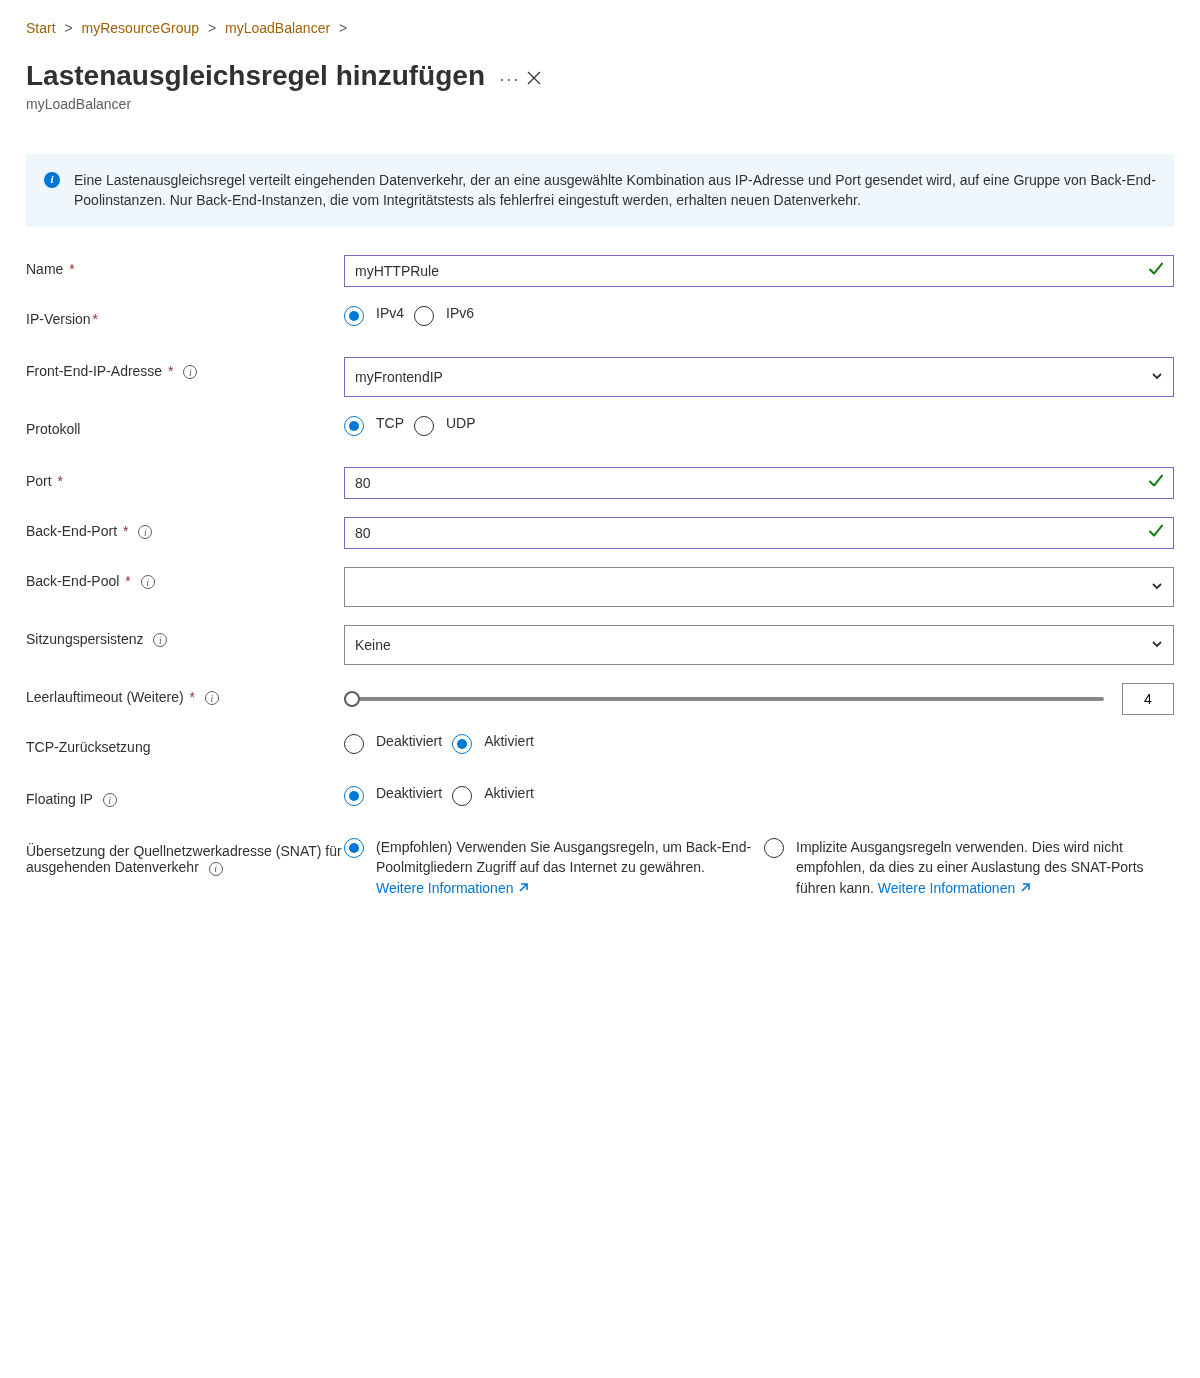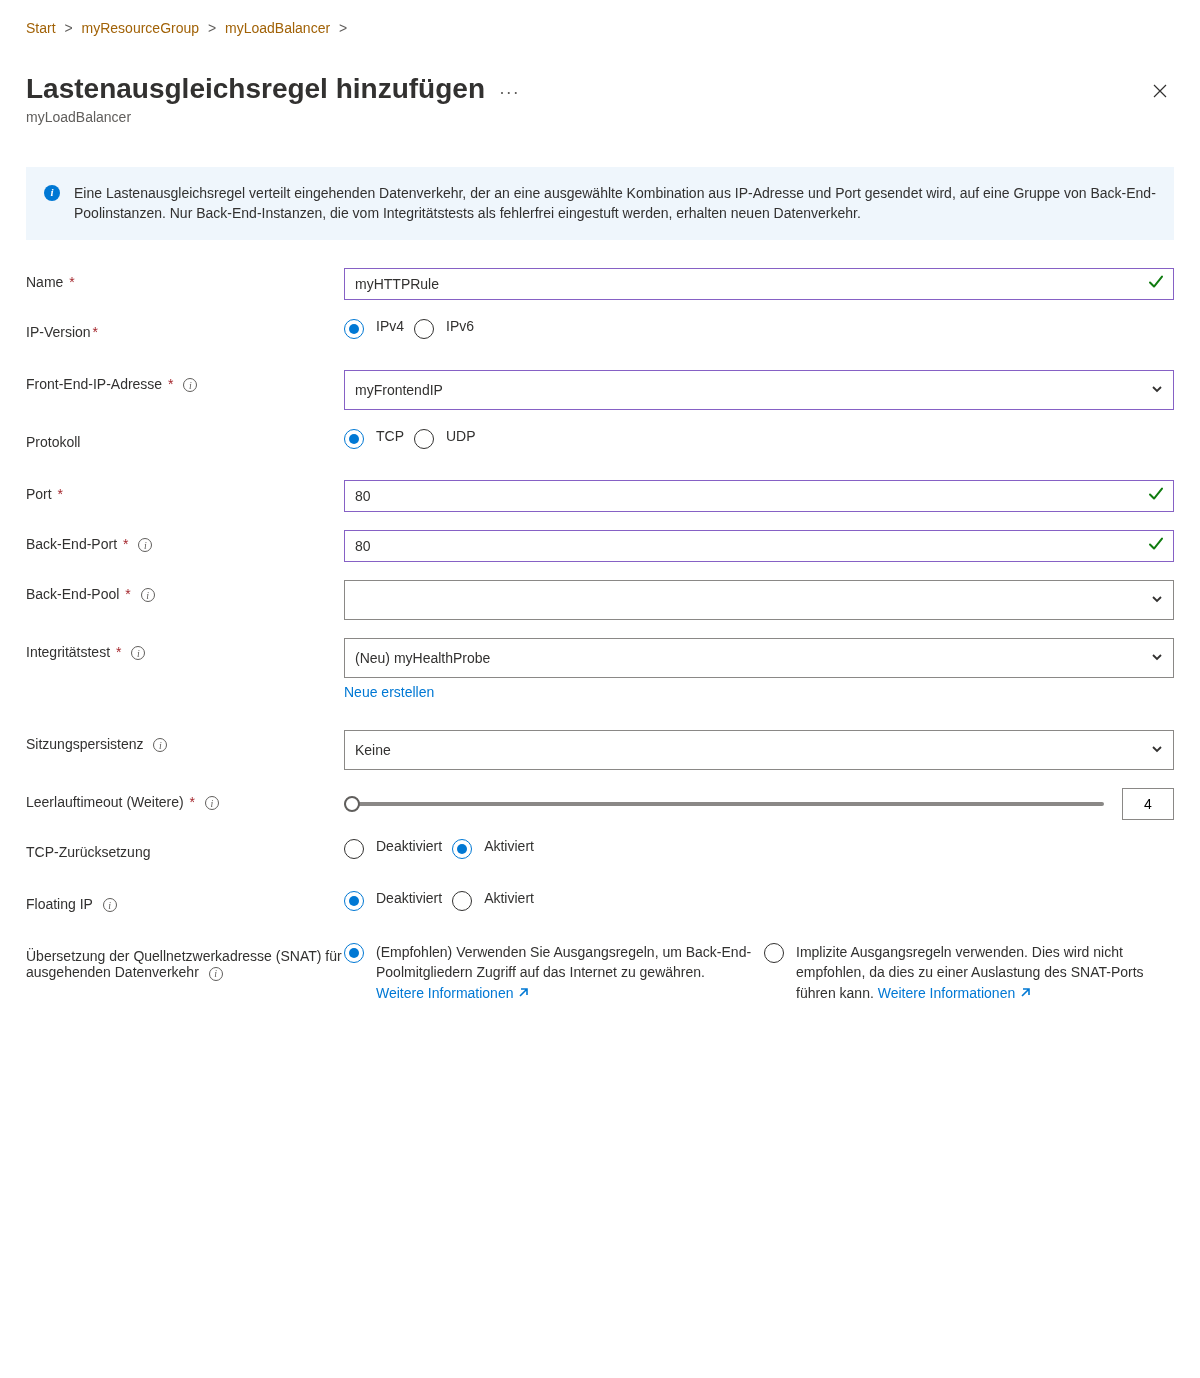--- a/index.html
+++ b/index.html
@@ -3,21 +3,21 @@
   <meta charset="utf-8">
   <style>
     * { box-sizing: border-box; margin: 0; padding: 0; }
     body { font-family: "Segoe UI", -apple-system, sans-serif; color: #323130; background: #fff; padding: 20px 26px; font-size: 14px; }
     a { color: #0078d4; text-decoration: none; cursor: pointer; }
 
     .breadcrumb { font-size: 14px; color: #605e5c; }
     .breadcrumb .crumb { color: #a16207; margin-top: 12px; }
     .breadcrumb .sep { color: #605e5c; margin: 0 5px; }
 
-    .header { display: flex; align-items: flex-start; justify-content: space-between; margin-top: 37px; }
+    .header { display: flex; align-items: flex-start; margin-top: 24px; }
     .title-block .title { font-size: 28px; font-weight: 600; color: #323130; display: inline-block; }
     .title-block .more { font-size: 18px; color: #605e5c; margin-left: 10px; cursor: pointer; letter-spacing: 1px; }
     .subtitle { color: #605e5c; font-size: 14px; margin-top: 4px; }
     .close-btn { font-size: 18px; color: #323130; cursor: pointer; padding: 4px 6px; margin-top: 6px; }
     .close-btn svg { width: 16px; height: 16px; stroke: #323130; stroke-width: 1.2; fill: none; }
 
     .infobox { background: #eff6fc; display: flex; gap: 14px; padding: 16px 18px; margin-top: 42px; line-height: 1.45; }
     .infobox .icon { width: 16px; height: 16px; border-radius: 50%; background: #0078d4; color: #fff; display: flex; align-items: center; justify-content: center; font-size: 11px; font-weight: bold; font-style: italic; font-family: serif; flex: 0 0 16px; margin-top: 2px; }
     .infobox .text { color: #323130; }
 
@@ -194,35 +194,20 @@
     <div class="field-col">
       <div class="select">
         <span></span>
         <span class="chev"><svg viewBox="0 0 12 12">
               <polyline points="2,4 6,8 10,4"></polyline>
             </svg></span>
       </div>
     </div>
   </div>
 
-  <div class="row tall">
-    <div class="label-col">
-      <span>Integritätstest</span><span class="req">&nbsp;*</span>
-      <span class="info-icon">i</span>
-    </div>
-    <div class="field-col">
-      <div class="select">
-        <span>(Neu) myHealthProbe</span>
-        <span class="chev"><svg viewBox="0 0 12 12">
-              <polyline points="2,4 6,8 10,4"></polyline>
-            </svg></span>
-      </div>
-      <a class="link-under">Neue erstellen</a>
-    </div>
-  </div>
 
   <div class="row">
     <div class="label-col">
       <span>Sitzungspersistenz</span>
       <span class="info-icon">i</span>
     </div>
     <div class="field-col">
       <div class="select">
         <span>Keine</span>
         <span class="chev"><svg viewBox="0 0 12 12">

